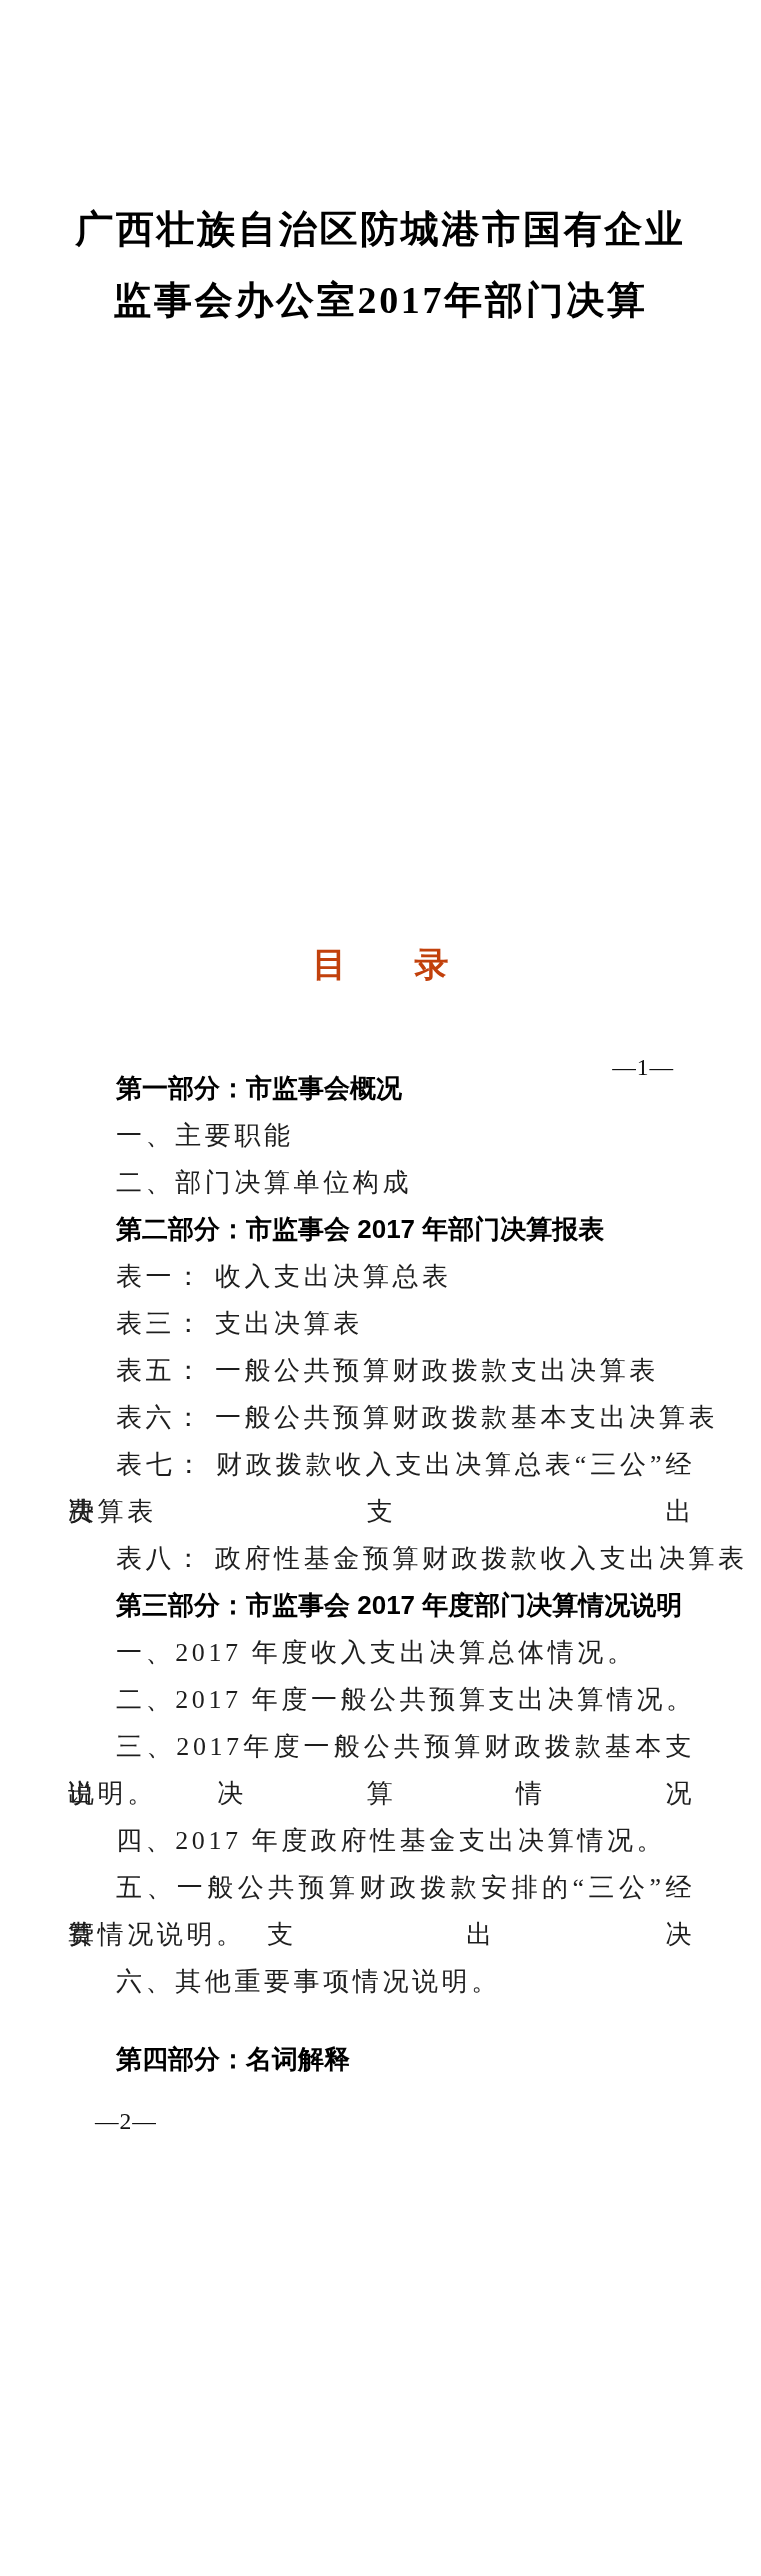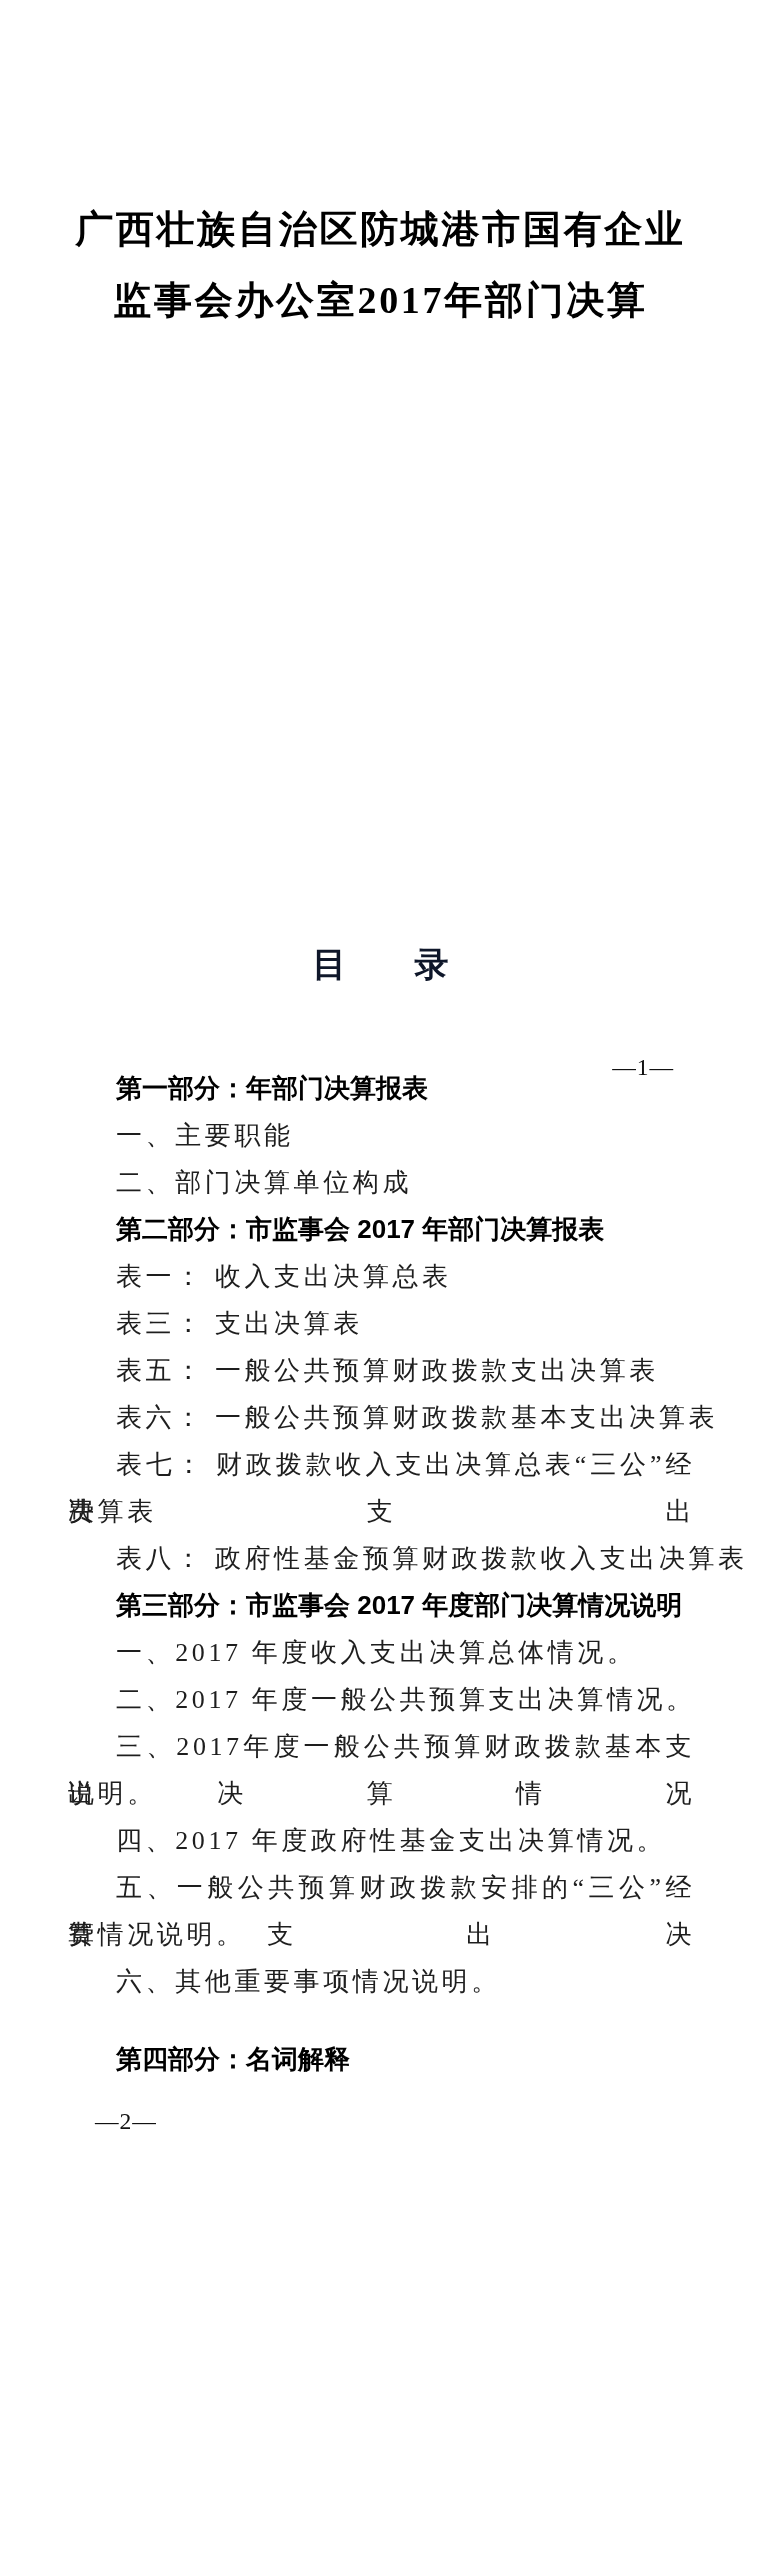--- a/index.html
+++ b/index.html
@@ -36,21 +36,21 @@
     position: absolute;
     top: 941px;
     left: 0;
     width: 100%;
     margin: 0;
     text-align: center;
     font-family: "Liberation Sans", sans-serif;
     font-weight: bold;
     font-size: 34px;
     line-height: 47px;
-    color: #0f172a;
+    color: #c2410c;
   }
   
   .page-marker {
     position: absolute;
     font-family: "Liberation Serif", serif;
     font-size: 23.6px;
     line-height: 23.6px;
     color: #111111;
     letter-spacing: 0.9px;
   }
@@ -106,21 +106,21 @@
   <header class="doc-title">
     <div>广西壮族自治区防城港市国有企业</div>
     <div>监事会办公室2017年部门决算</div>
   </header>
 
   <h2 class="toc-heading">目　　录</h2>
 
   <div class="page-marker marker-1">—1—</div>
 
   <nav class="toc-list">
-      <div class="toc-line section">第一部分：年部门决算报表</div>
+      <div class="toc-line section">第一部分：市监事会概况</div>
       <div class="toc-line entry">一、主要职能</div>
       <div class="toc-line entry">二、部门决算单位构成</div>
       <div class="toc-line section">第二部分：市监事会 2017 年部门决算报表</div>
       <div class="toc-line entry">表一： 收入支出决算总表</div>
       <div class="toc-line entry">表三： 支出决算表</div>
       <div class="toc-line entry">表五： 一般公共预算财政拨款支出决算表</div>
       <div class="toc-line entry">表六： 一般公共预算财政拨款基本支出决算表</div>
       <div class="toc-line entry-wrap">表七： 财政拨款收入支出决算总表“三公”经费支出</div>
       <div class="toc-line continuation">决算表</div>
       <div class="toc-line entry">表八： 政府性基金预算财政拨款收入支出决算表</div>

